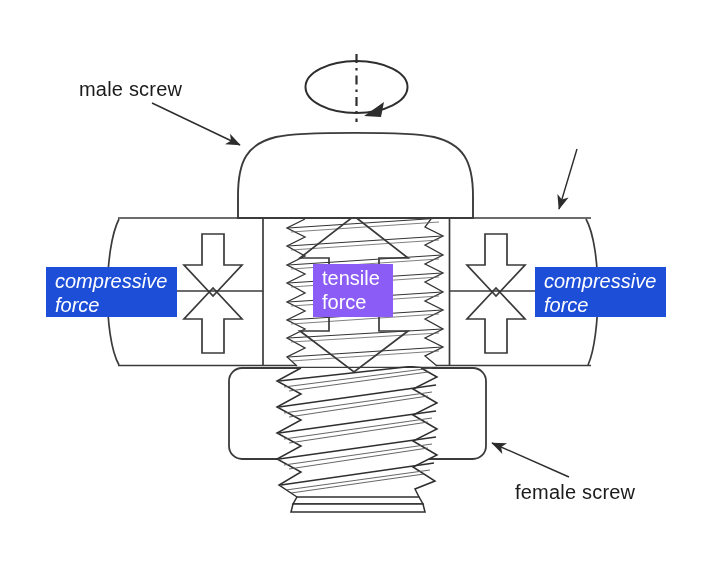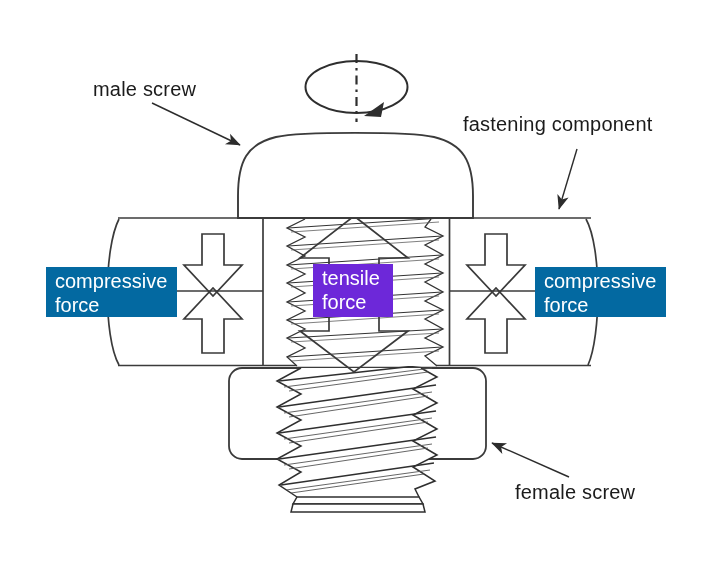--- a/index.html
+++ b/index.html
@@ -11,22 +11,22 @@
   svg.drawing{position:absolute;left:0;top:0;}
   .anno{
     position:absolute;color:#1b1b1b;font-size:20px;line-height:22px;
     white-space:nowrap;letter-spacing:0.2px;
   }
   .force-box{
     position:absolute;color:#ffffff;font-size:20px;line-height:24px;
     padding:2px 6px 2px 9px;white-space:nowrap;
   }
   .force-box span{display:block;}
-  .blue-bg{background:#0369a1;width:116px;height:46px;}
-  .orange-bg{background:#6d28d9;width:65px;height:49px;}
+  .blue-bg{background:#1d4ed8;width:116px;height:46px;font-style:italic;}
+  .orange-bg{background:#8b5cf6;width:65px;height:49px;}
 </style>
 </head>
 <body>
 
 <div class="stage">
 
 <svg class="drawing" width="720" height="570" viewBox="0 0 720 570">
   <defs>
     <marker id="ah" viewBox="0 0 10 10" refX="9" refY="5" markerWidth="11" markerHeight="11" orient="auto">
       <path d="M0,1.2 L9.5,5 L0,8.8 L2.5,5 Z" fill="#2c2c2c"></path>
@@ -124,23 +124,22 @@
 
   <path d="M238,218 L238,196 C238,161 247,144 276,137 C301,131.5 409,131.5 434,137 C463,144 473,161 473,196 L473,218 Z" fill="#ffffff" stroke="#3b3b3b" stroke-width="1.9"></path>
 
   <g stroke="#2c2c2c" stroke-width="1.4" fill="none">
     <line x1="152" y1="103" x2="240" y2="145" marker-end="url(#ah)"></line>
     <line x1="577" y1="149" x2="559" y2="209" marker-end="url(#ah)"></line>
     <line x1="569" y1="477" x2="492" y2="443" marker-end="url(#ah)"></line>
   </g>
 </svg>
 
-<div class="anno" style="left:93px;top:78px;">male screw</div>
+<div class="anno" style="left:79px;top:78px;">male screw</div>
 
-<div class="anno" style="left:463px;top:113px;">fastening component</div>
 
 <div class="anno" style="left:503px;top:481px;margin-left:12px;">female screw</div>
 
 <div class="force-box blue-bg" style="left:46px;top:267px;">
   <span>compressive</span>
   <span>force</span>
 </div>
 
 <div class="force-box blue-bg" style="left:535px;top:267px;">
   <span>compressive</span>

